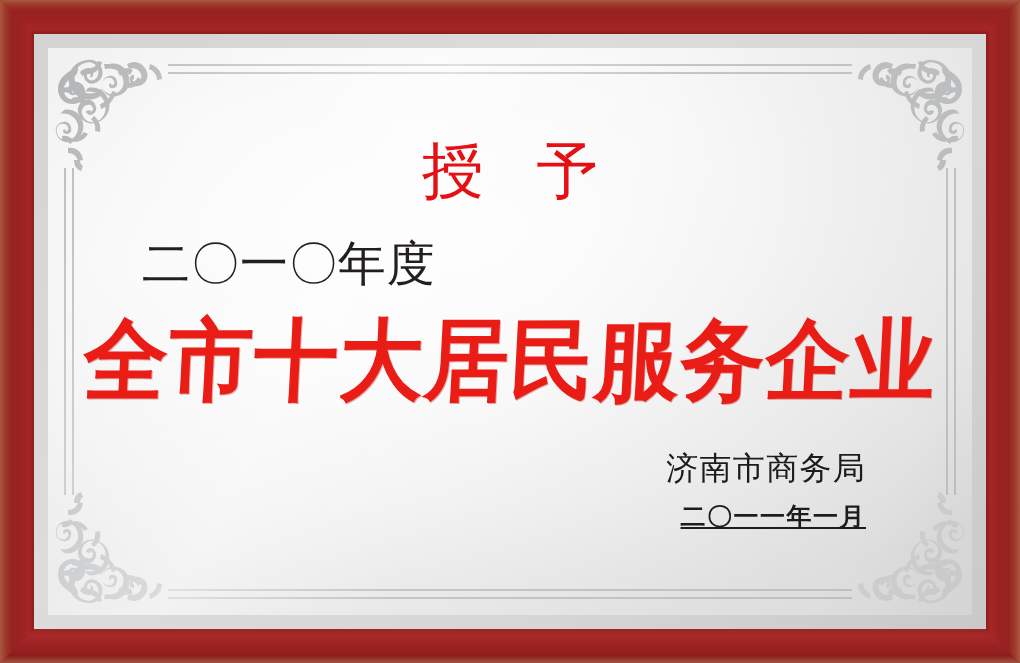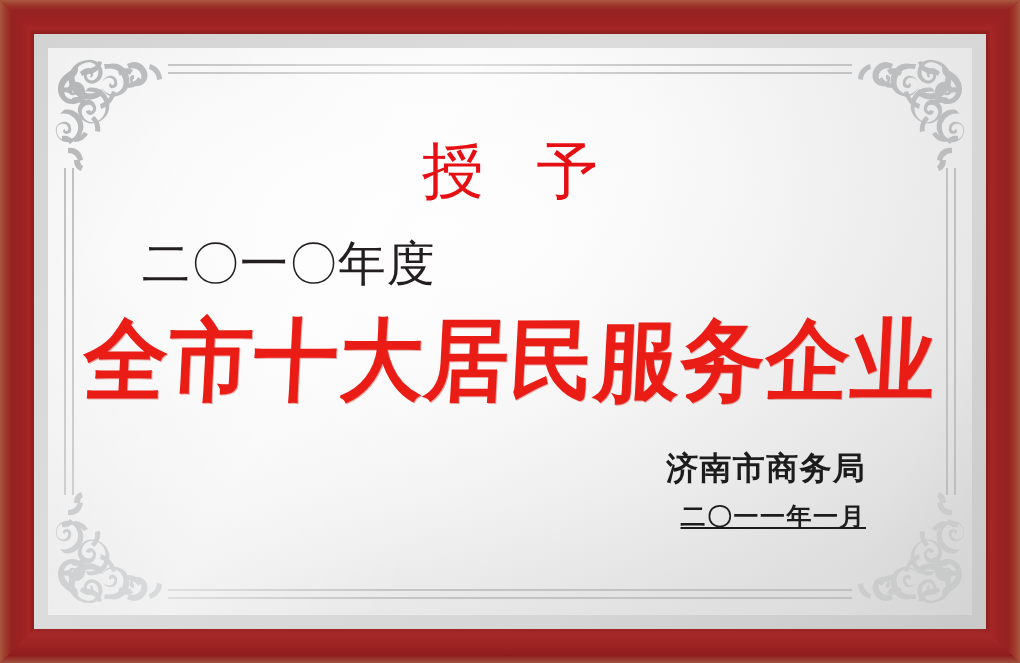--- a/index.html
+++ b/index.html
@@ -172,21 +172,21 @@
   }
 
   .issuer {
     position: absolute;
     right: 106px;
     top: 404px;
     text-align: center;
     font-family: "Liberation Sans", "DejaVu Sans", sans-serif;
     font-size: 32px;
     line-height: 1;
-    font-weight: 700;
+    font-weight: 400;
     color: #1c1c1c;
     letter-spacing: 0.04em;
     white-space: nowrap;
   }
 
   .issue-date {
     position: absolute;
     right: 106px;
     top: 456px;
     text-align: center;

